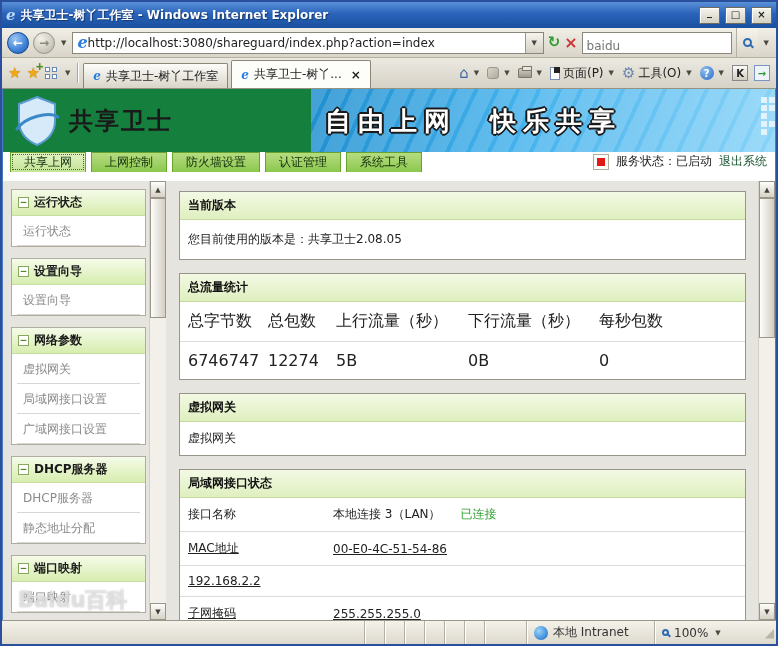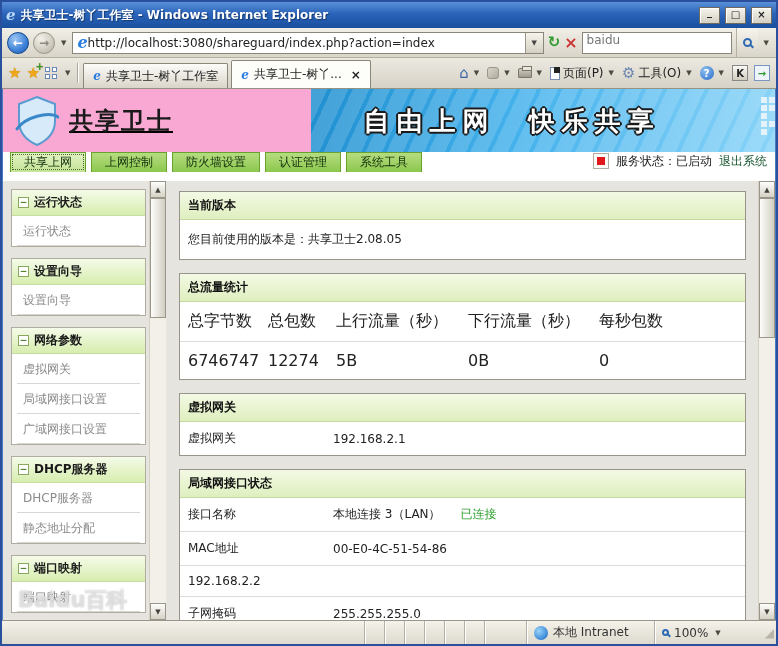--- a/index.html
+++ b/index.html
@@ -23,21 +23,21 @@
   .circ { width:22px; height:22px; border-radius:50%; display:flex; align-items:center; justify-content:center; font-size:12px; font-weight:bold; }
   .circ.back { background:radial-gradient(circle at 35% 30%,#9cc6f2,#3e82d8 60%,#1c56a8); border:1px solid #16488e; color:#fff; }
   .circ.fwd { background:radial-gradient(circle at 35% 30%,#f2f0ea,#cfcbbf 60%,#b4b0a2); border:1px solid #9a968a; color:#8e8a80; }
   .dd { font-size:7px; color:#4a4a42; padding:0 2px; }
   .addr-field { flex:1; height:22px; background:#fff; border:1px solid #8a867a; display:flex; align-items:center; padding-left:4px; }
   .addr-field input { flex:1; border:none; outline:none; font-size:12px; color:#222; font-family:inherit; background:transparent; }
   .field-dd { width:18px; height:100%; display:flex; align-items:center; justify-content:center;
     background:linear-gradient(180deg,#f6f4ec,#d4d0c4); border-left:1px solid #9a968a; font-size:7px; color:#444; }
   .tool-glyph { font-size:15px; font-weight:bold; line-height:1; }
   .refresh { color:#2f9a2f; } .stopx { color:#c33; font-size:16px; }
-  .search-box { width:150px; height:22px; background:#fff; border:1px solid #8a867a; display:flex; align-items:flex-start; }
+  .search-box { width:150px; height:22px; background:#fff; border:1px solid #8a867a; display:flex; align-items:flex-end; }
   .search-box input { flex:1; min-width:0; border:none; outline:none; font-size:12px; padding-left:4px; color:#222; background:transparent; font-family:inherit; }
   .mag { width:9px; height:9px; border:2px solid #2f6ab4; border-radius:50%; position:relative; display:inline-block; }
   .mag::after { content:""; position:absolute; width:5px; height:2px; background:#2f6ab4; transform:rotate(45deg); right:-4px; bottom:-2px; }
   .search-btn { width:22px; height:100%; display:flex; align-items:center; justify-content:center; background:linear-gradient(180deg,#f6f4ec,#d9d5c9); border-left:1px solid #b4b0a2; }
 
   
   .tab-row { height:31px; display:flex; align-items:flex-end; padding:0 4px; gap:3px;
     background:linear-gradient(180deg,#ece9e1,#d6d2c6); border-bottom:1px solid #96927f; }
   .tr-icons { display:flex; align-items:center; gap:5px; height:100%; padding:0 2px; }
   .star { color:#f0a81a; font-size:15px; text-shadow:0 0 1px #b07808; }
@@ -60,39 +60,39 @@
   .page-g { width:10px; height:13px; background:#fff; border:1px solid #7a90b8; position:relative; }
   .page-g::after { content:""; position:absolute; right:-1px; top:-1px; border:3px solid; border-color:#d6d2c6 d6d2c6 #9ab0d0 transparent; }
   .gear-g { color:#6a86b0; font-size:15px; }
   .help-g { width:14px; height:14px; border-radius:50%; background:radial-gradient(circle at 35% 30%,#8cc0f0,#2a6ac8); color:#fff; font-size:10px; font-weight:bold; display:flex; align-items:center; justify-content:center; }
   .sq-icon { width:16px; height:16px; border:1px solid #888; display:flex; align-items:center; justify-content:center; font-size:10px; font-weight:bold; background:linear-gradient(180deg,#fafaf6,#d0ccc0); color:#222; }
   .sq-icon.nw { color:#2f9a2f; background:#eef4fa; border-color:#7a96c0; }
 
   
   .page { border-left:1px solid #4a7ac0; border-right:1px solid #4a7ac0; }
 
-  .banner { height:63px; display:flex; background:#f9a8d4;text-decoration:underline; }
+  .banner { height:63px; display:flex; background:#15803d; }
   .banner-left { width:308px; display:flex; align-items:center; gap:10px; padding-left:12px; }
   .brand { font-size:24px; font-weight:bold; color:#1a1a1a; letter-spacing:2px; }
   .banner-right { flex:1; position:relative; overflow:hidden;
     background:linear-gradient(100deg,#1f8fd0 0%,#45b2ec 45%,#8ad4f8 100%); }
   .banner-right::before { content:""; position:absolute; inset:0;
     background:repeating-linear-gradient(115deg, rgba(255,255,255,0.16) 0 15px, rgba(255,255,255,0) 15px 19px); }
-  .slogan { position:absolute; left:0; right:62px; top:50%; transform:translateY(-50%); text-align:center; }
+  .slogan { position:absolute; left:0; right:62px; top:50%; transform:translateY(-50%); }
   .slogan span { font-size:26px; font-weight:bold; color:#fff; letter-spacing:7px; margin:0 14px;
     text-shadow:-2px 0 #1a1a1a,2px 0 #1a1a1a,0 -2px #1a1a1a,0 2px #1a1a1a,-1px -1px #1a1a1a,1px 1px #1a1a1a,1px -1px #1a1a1a,-1px 1px #1a1a1a; }
   .pixlogo { position:absolute; right:8px; top:8px; width:6px; height:6px; background:#e4f2fc;
     box-shadow:8px 0 #e4f2fc,16px 0 #e4f2fc,24px 0 #e4f2fc,32px 0 #e4f2fc,0 8px #e4f2fc,8px 8px #e4f2fc,0 16px #e4f2fc,0 24px #e4f2fc,8px 24px #e4f2fc,16px 16px #cfe8f8,24px 24px #cfe8f8,32px 32px #cfe8f8,0 32px #e4f2fc; }
 
   .nav { height:29px; background:#fff; display:flex; flex-direction:column;gap:26px; }
   .nav-row { height:22px; display:flex; align-items:flex-end; padding-left:7px; position:relative; }
   .nav-tab { height:20px; line-height:19px; padding:0 13px; margin-right:5px; font-size:12px; color:#12300a;
     background:linear-gradient(180deg,#b6dc80,#8cc84e); border:1px solid #66a22c; border-bottom:none; }
   .nav-tab.active { background:linear-gradient(180deg,#e2f2c4,#c4e496); outline:1px dotted #4a6a2a; outline-offset:-3px; }
-  .nav-right { position:absolute; right:8px; top:1px; display:flex; align-items:flex-start; gap:7px; font-size:12px; }
+  .nav-right { position:absolute; right:8px; top:1px; display:flex; align-items:flex-end; gap:7px; font-size:12px; }
   .stop-btn { width:16px; height:16px; background:#fdfdfa; border:1px solid #b0aca0; display:flex; align-items:center; justify-content:center; }
   .stop-btn i { width:8px; height:8px; background:#e01818; display:block; }
   .svc-status { color:#1a1a1a; }
   .exit-link { color:#14532d; }
   .nav-strip { height:7px; background:#4a8a16; }
 
   
   .body { display:flex; height:439px; background:#e6e4de; overflow:hidden; }
 
   .sidebar { width:146px; padding:8px 3px 8px 8px; display:flex; flex-direction:column; gap:11px; overflow:hidden; }
@@ -112,21 +112,21 @@
   .strack { flex:1; }
 
   .main { flex:1; padding:10px 12px 0 13px; overflow:hidden; background:#e6e4de; }
   .mpanel { background:#fff; border:1px solid #98948a; margin-bottom:13px; }
   .mpanel-h { padding:5px 8px; font-weight:bold; font-size:12px; color:#101010;
     background:linear-gradient(180deg,#f3f9e4,#dfefbf); border-bottom:1px solid #c4da9e; }
   .mtext { padding:11px 8px; font-size:12px; color:#222; }
   .stats-row { display:grid; grid-template-columns:80px 68px 132px 131px 1fr; padding:9px 8px; font-size:16px; color:#222; }
   .stats-row.vals { border-top:1px solid #dcdcd8; }
   .mrow { display:grid; grid-template-columns:145px 1fr; padding:8px 8px; font-size:12px; color:#222; }
-  .mrow + .mrow { border-top:1px solid #dcdcd8; }
+  .mrow + .mrow { border-top:1px solid #dcdcd8;text-decoration:underline; }
   .mrow .val { display:flex; align-items:center; }
   .badge-ok { color:#2fa02f; margin-left:20px; }
 
   
   .statusbar { height:24px; display:flex; align-items:stretch; font-size:12px; color:#333;
     background:linear-gradient(180deg,#f4f2ea,#ddd9cd); border-top:1px solid #9a968a; }
   .cell { border-left:1px solid #b4b0a4; box-shadow:inset 1px 0 0 #fff; display:flex; align-items:center; }
   .c-flex { flex:1; border-left:none; box-shadow:none; }
   .c-s { width:20px; } .c-m { width:42px; }
   .c-globe { width:128px; gap:5px; padding:0 7px; }
@@ -346,21 +346,20 @@
             <span>5B</span>
             <span>0B</span>
             <span>0</span>
           </div>
         </div>
 
         <div class="mpanel">
           <div class="mpanel-h">虚拟网关</div>
           <div class="mrow">
             <span>虚拟网关</span>
-            <span class="val">192.168.2.1</span>
           </div>
         </div>
 
         <div class="mpanel">
           <div class="mpanel-h">局域网接口状态</div>
           <div class="mrow">
             <span>接口名称</span>
             <span class="val">
               <span>本地连接 3（LAN）</span>
               <span class="badge-ok">已连接</span>

